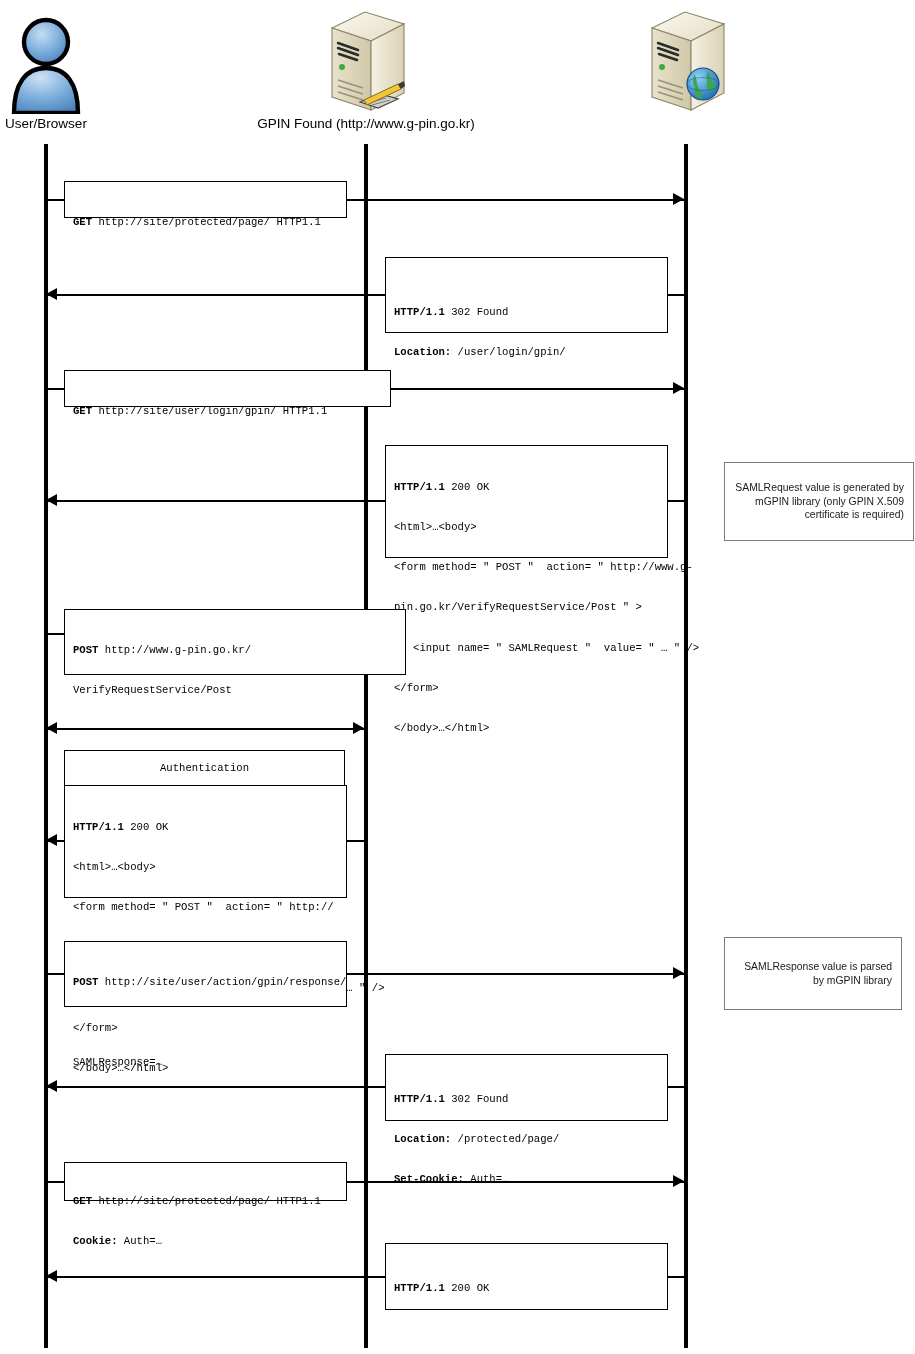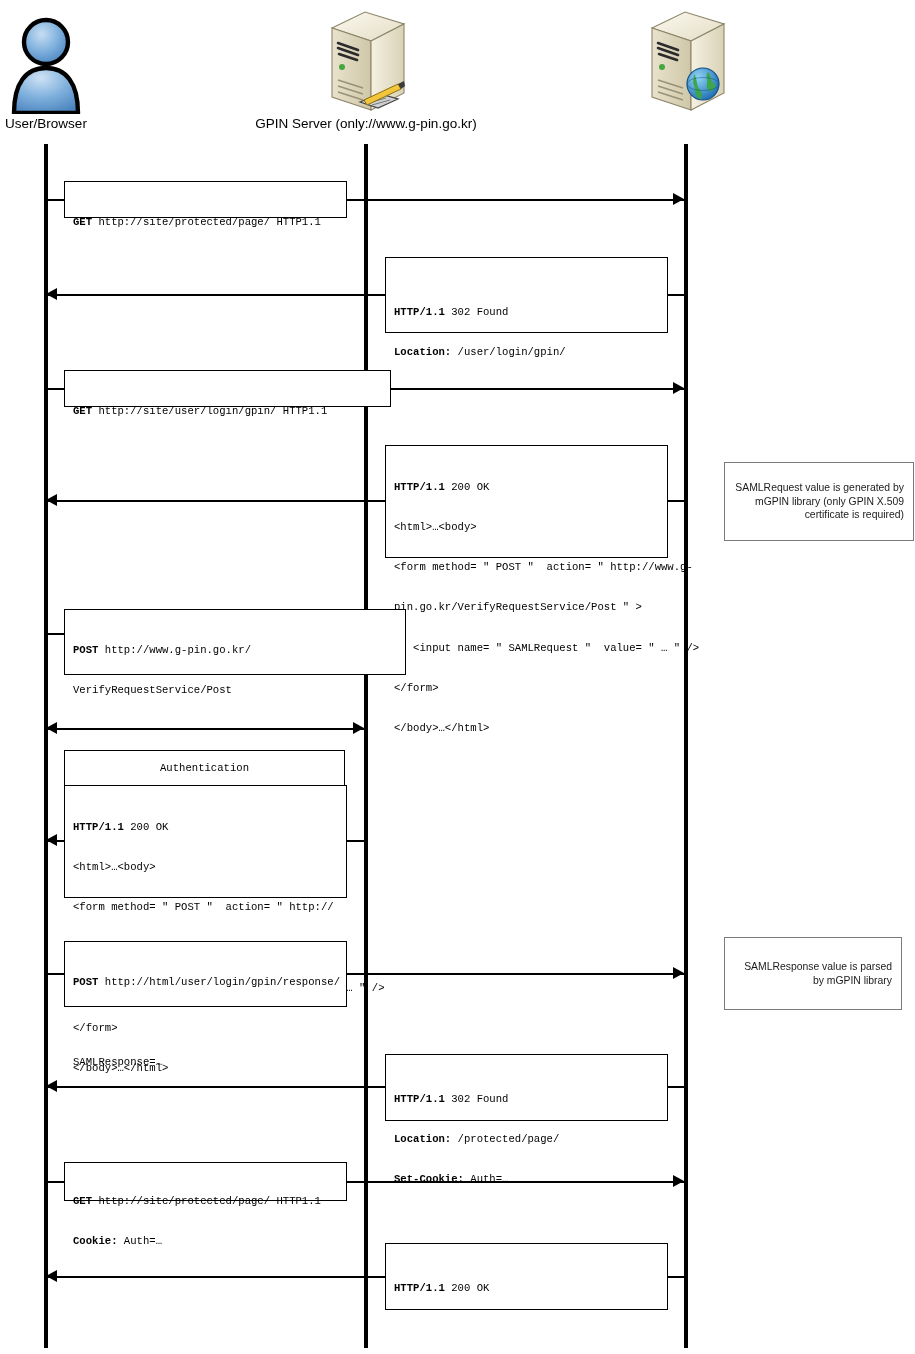--- a/index.html
+++ b/index.html
@@ -150,21 +150,21 @@
       <circle cx="24" cy="57" r="3" fill="#46a63f"></circle>
       <path d="M20 70 L45 78 M20 76 L45 84 M20 82 L45 90" stroke="#9a9278" stroke-width="1.6" fill="none"></path>
 
       <path d="M42 92 L62 84 L80 89 L60 98 Z" fill="#cfd0cf" stroke="#444" stroke-width="1.2"></path>
       <path d="M46 91 L64 86 M50 93 L68 88 M54 95 L72 90" stroke="#6e6e6e" stroke-width="0.9"></path>
 
       <path d="M46 90 L80 74 L83 79 L49 95 Z" fill="#f3c53b" stroke="#8a6f14" stroke-width="1"></path>
       <path d="M80 74 L86 71 L87 76 L83 79 Z" fill="#3b3b3b"></path>
     </svg>
   </div>
-  <div class="caption">GPIN Server (only://www.g-pin.go.kr)</div>
+  <div class="caption">GPIN Found (http://www.g-pin.go.kr)</div>
 </div>
 
 <div class="actor" style="left:536px; top:6px;">
   <div class="glyph">
     <svg width="96" height="104" viewBox="0 0 96 104" aria-hidden="true">
       <defs>
         <linearGradient id="gFaceC" x1="0" y1="0" x2="1" y2="0">
           <stop offset="0%" stop-color="#e9e3cd"></stop>
           <stop offset="100%" stop-color="#cfc7a8"></stop>
         </linearGradient>
@@ -260,21 +260,21 @@
   <div><span>&lt;form method= " POST "  action= " http://</span></div>
   <div><span>site/user/login/gpin/response/ " &gt;</span></div>
   <div><span>   &lt;input name= " SAMLResponse "  value= " … " /&gt;</span></div>
   <div><span>&lt;/form&gt;</span></div>
   <div><span>&lt;/body&gt;…&lt;/html&gt;</span></div>
 </div>
 
 <div class="hline" style="left:46px; top:973px; width:640px;"></div>
 <div class="ahead right" style="left:673px; top:967px;"></div>
 <div class="msgbox" style="left:64px; top:941px; width:283px; height:66px;">
-  <div><b>POST</b><span> http://html/user/login/gpin/response/</span></div>
+  <div><b>POST</b><span> http://site/user/action/gpin/response/</span></div>
   <div><span></span>&nbsp;</div>
   <div><span>SAMLResponse=…</span></div>
 </div>
 
 <div class="note" style="left:724px; top:937px; width:178px; height:73px;text-align:right;">
   <span>SAMLResponse value is parsed by mGPIN library</span>
 </div>
 
 <div class="hline" style="left:46px; top:1086px; width:640px;"></div>
 <div class="ahead left" style="left:46px; top:1080px;"></div>

